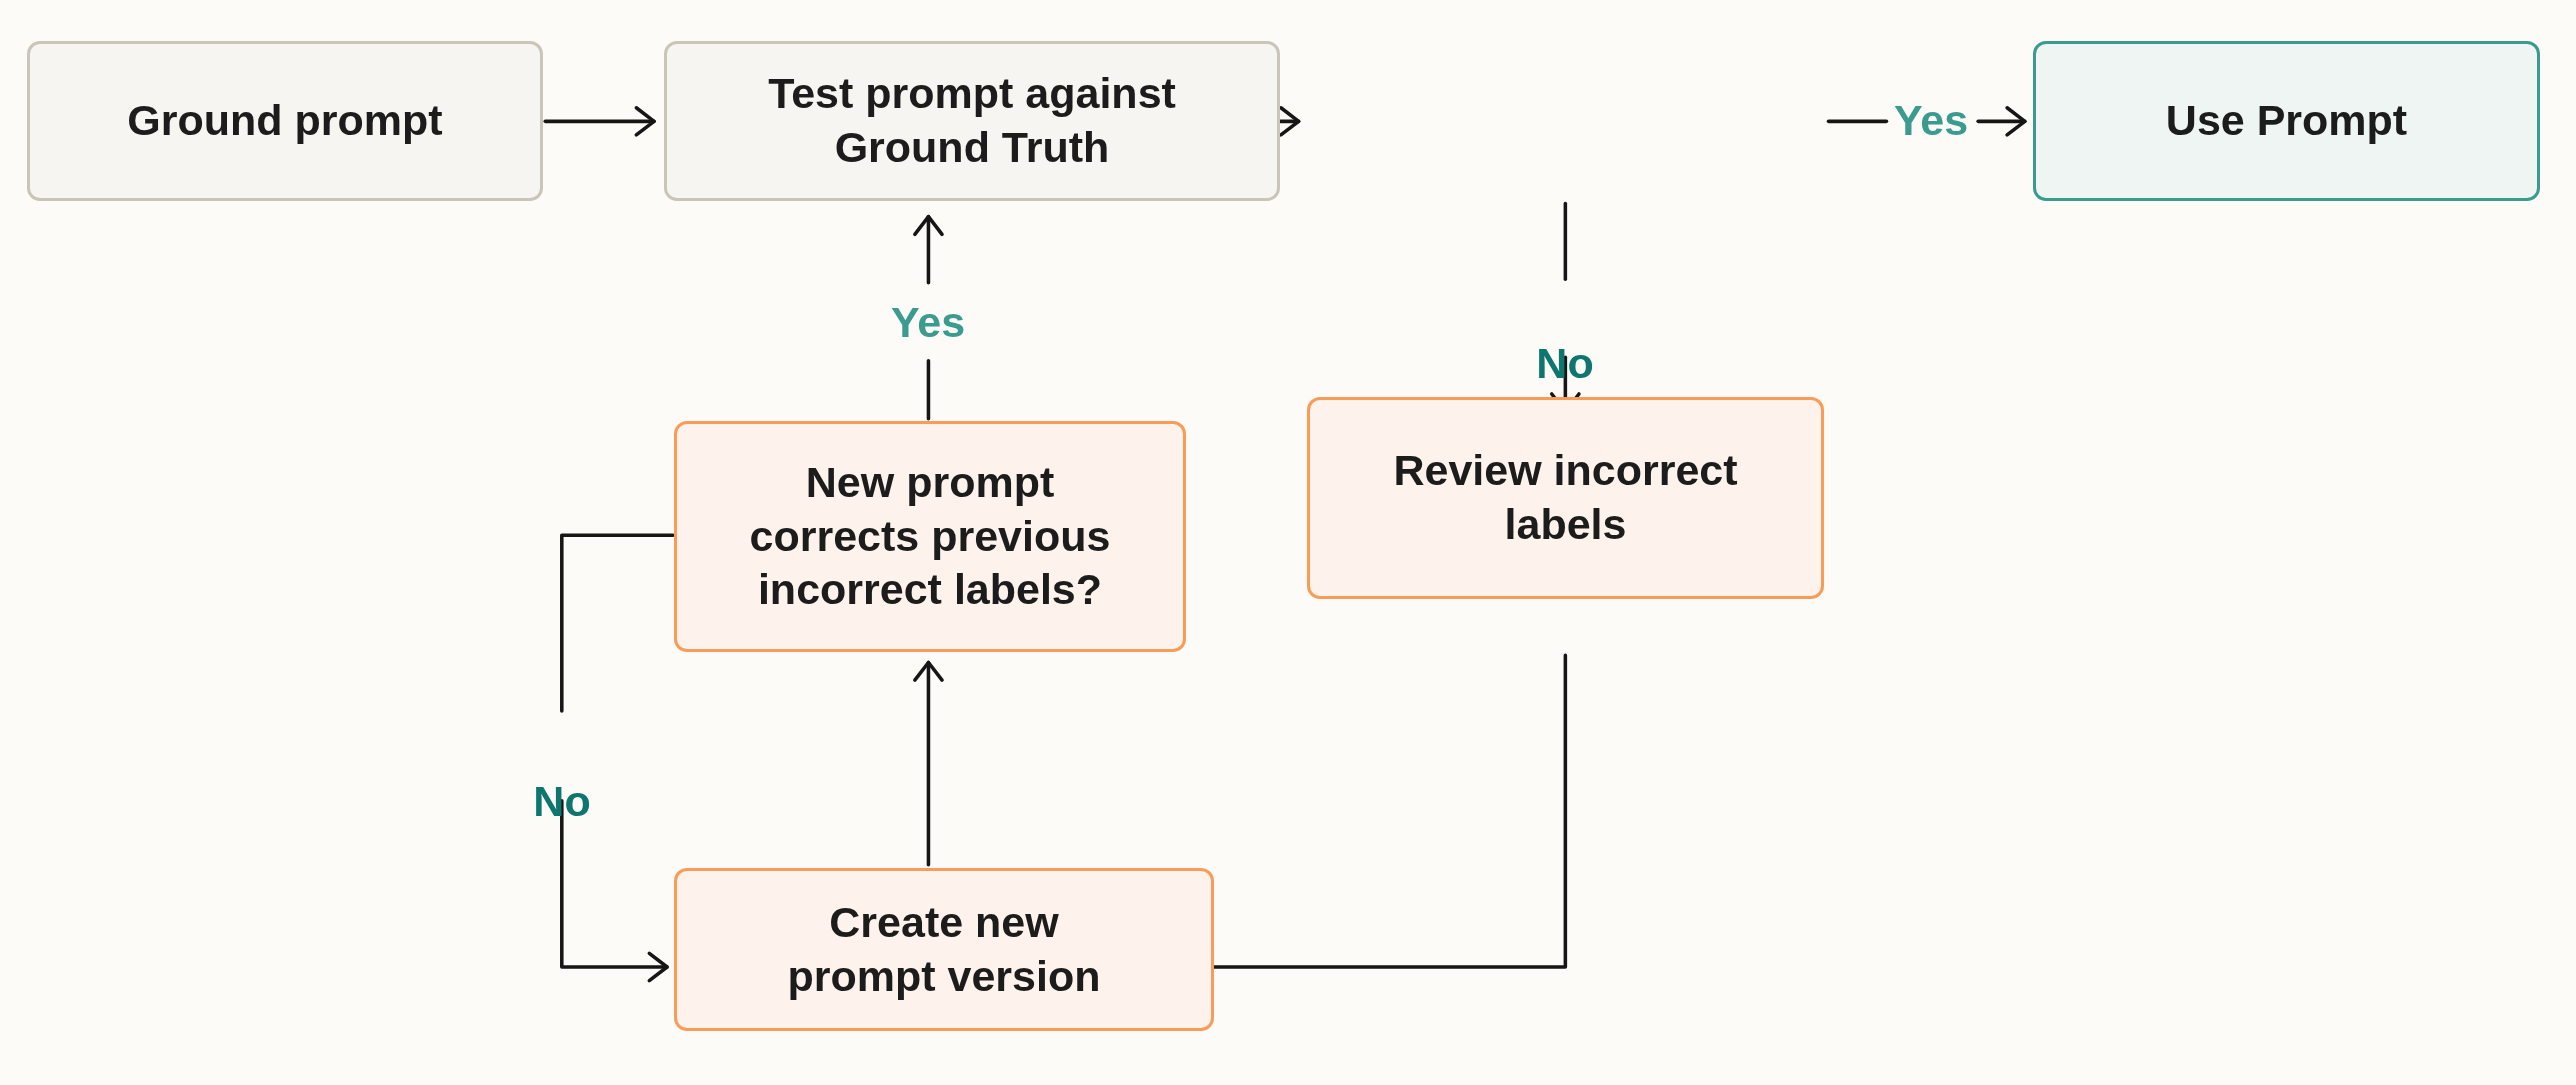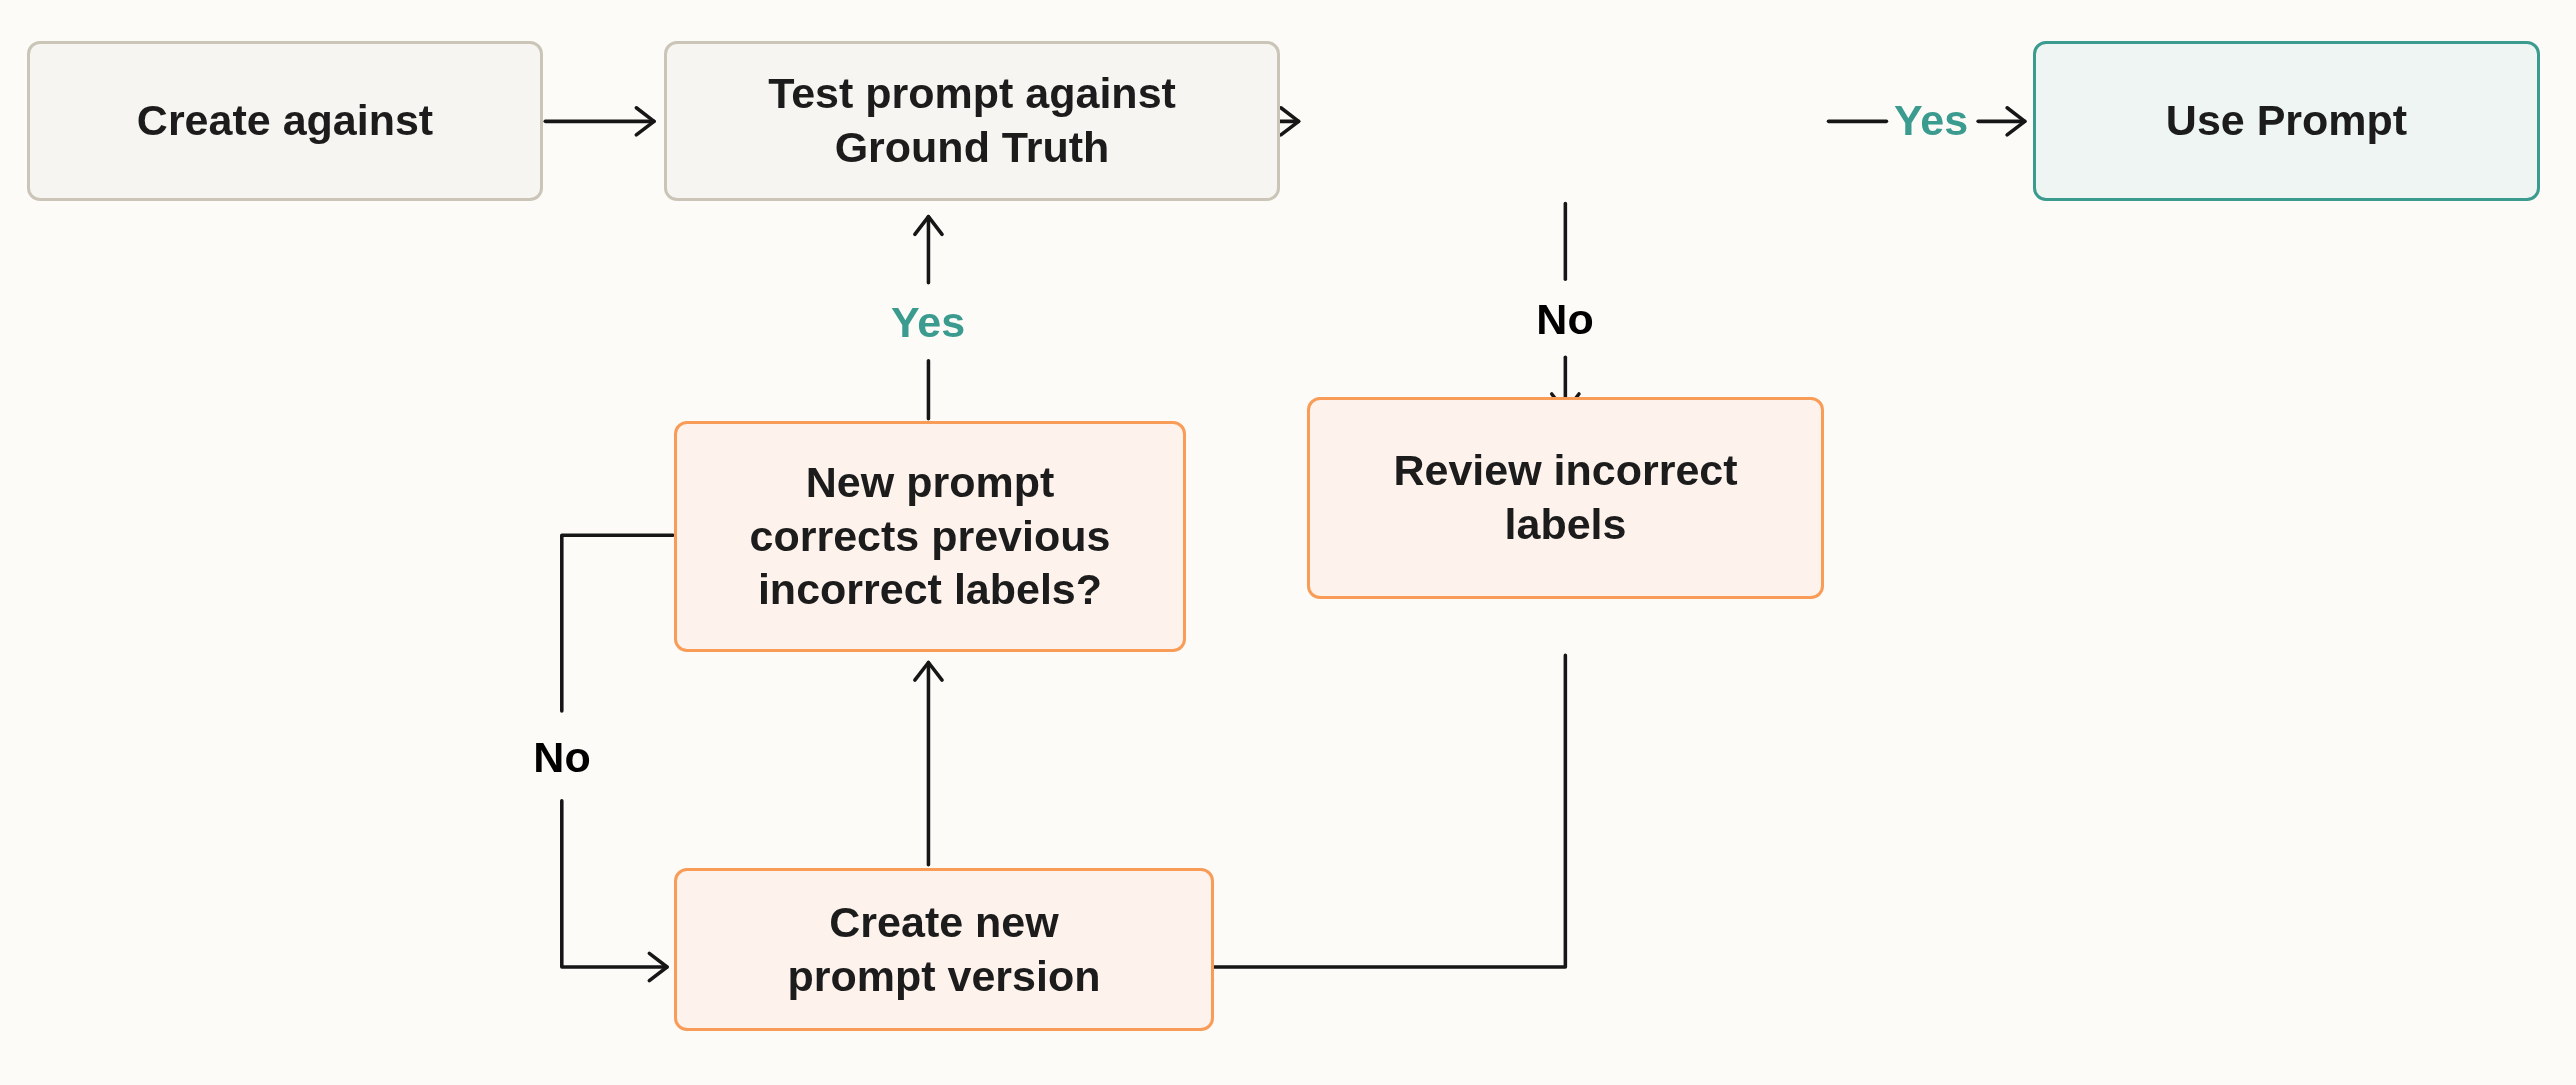--- a/index.html
+++ b/index.html
@@ -48,21 +48,21 @@
   #node-create-new-version  { left: 674px; top: 868px; width: 540px; height: 163px; }
 
   .edge-label {
     position: absolute;
     transform: translate(-50%, -50%);
     font-size: 43px; font-weight: 700;
     white-space: nowrap;
     text-align: center;
   }
   .edge-label.teal-text  { color: #3a9b8e; }
-  .edge-label.coral-text { color: #000000; }
+  .edge-label.coral-text { color: #0f766e; margin-top: 44px; }
 
   #label-yes-to-use   { left: 1931px; top: 120px;  }
   #label-no-threshold { left: 1565px; top: 319px;  }
   #label-yes-up       { left: 928px; top: 322px;  }
   #label-no-loop      { left: 562px;  top: 757px; }
 </style>
 </head>
 <body>
 
 <div class="canvas">
@@ -91,21 +91,21 @@
     <polyline points="1547,1150 1570,1120 1593,1150"></polyline>
 
     <polyline points="2647,1108 2647,1635 2020,1635"></polyline>
     <polyline points="2050,1612 2020,1635 2050,1658"></polyline>
 
     <polyline points="1138,905 950,905 950,1202"></polyline>
     <polyline points="950,1354 950,1635 1128,1635"></polyline>
     <polyline points="1098,1612 1128,1635 1098,1658"></polyline>
   </svg>
 
-  <div class="node neutral" id="node-create-prompt">Create against</div>
+  <div class="node neutral" id="node-create-prompt">Ground prompt</div>
 
   <div class="node neutral" id="node-test-prompt">Test prompt against
 Ground Truth</div>
 
 
   <div class="node orange" id="node-new-prompt-corrects">New prompt
 corrects previous
 incorrect labels?</div>
 
   <div class="node teal" id="node-use-prompt">Use Prompt</div>

